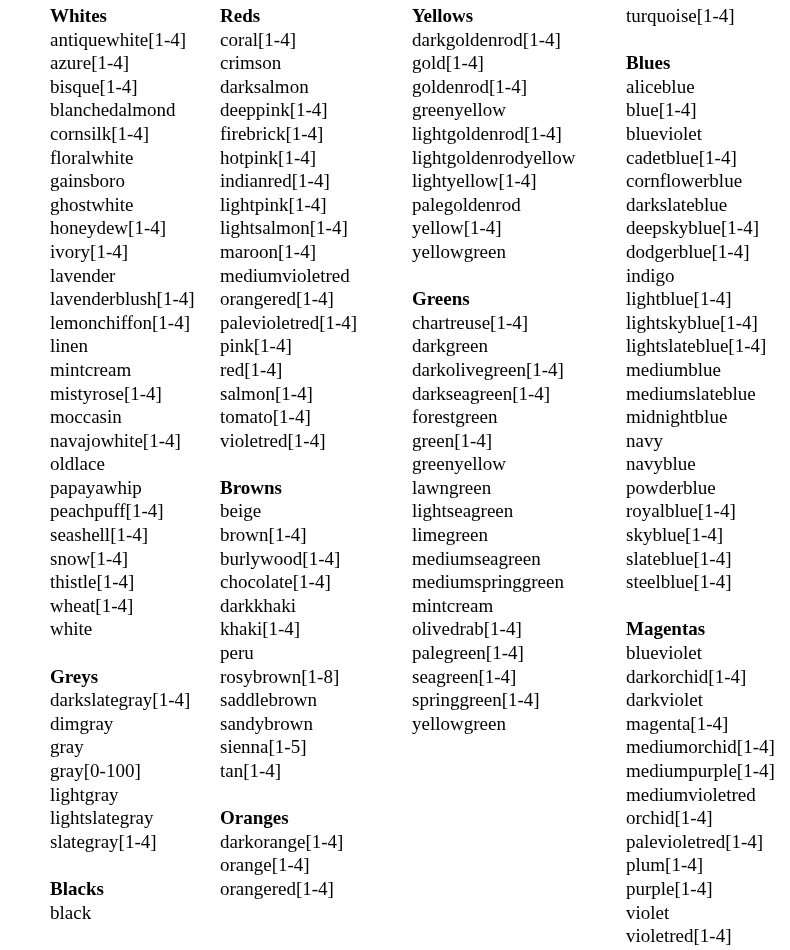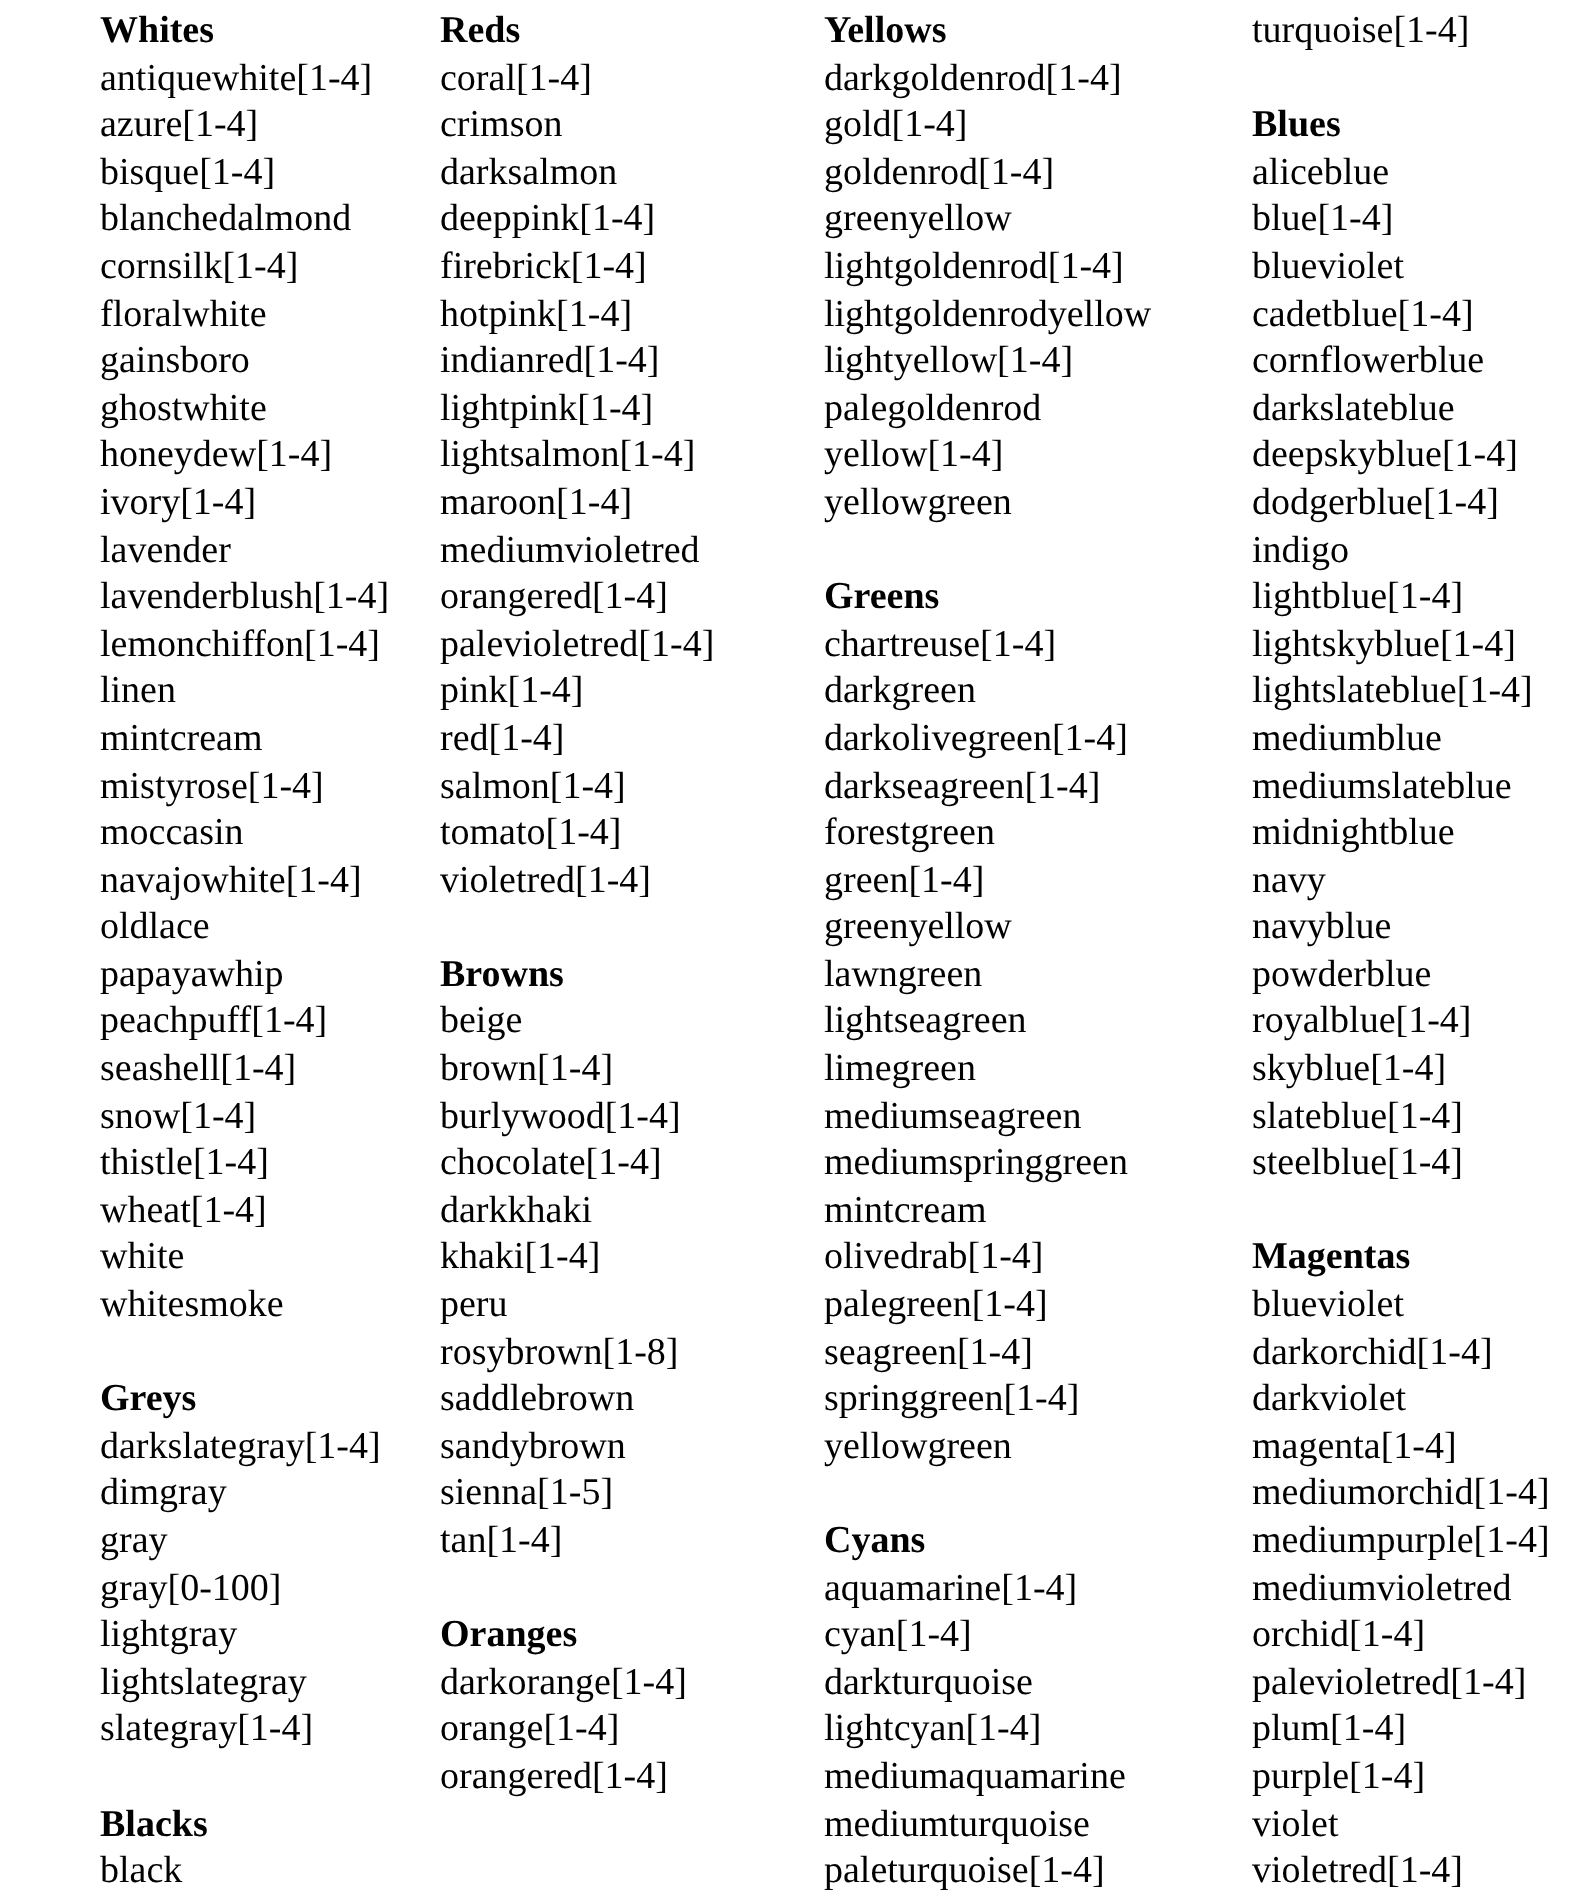--- a/index.html
+++ b/index.html
@@ -65,21 +65,20 @@
         <div class="item">moccasin</div>
         <div class="item">navajowhite[1-4]</div>
         <div class="item">oldlace</div>
         <div class="item">papayawhip</div>
         <div class="item">peachpuff[1-4]</div>
         <div class="item">seashell[1-4]</div>
         <div class="item">snow[1-4]</div>
         <div class="item">thistle[1-4]</div>
         <div class="item">wheat[1-4]</div>
         <div class="item">white</div>
-        <div class="item">whitesmoke</div>
       </section>
       <section class="section">
         <div class="header">Greys</div>
         <div class="item">darkslategray[1-4]</div>
         <div class="item">dimgray</div>
         <div class="item">gray</div>
         <div class="item">gray[0-100]</div>
         <div class="item">lightgray</div>
         <div class="item">lightslategray</div>
         <div class="item">slategray[1-4]</div>
@@ -160,30 +159,20 @@
         <div class="item">lightseagreen</div>
         <div class="item">limegreen</div>
         <div class="item">mediumseagreen</div>
         <div class="item">mediumspringgreen</div>
         <div class="item">mintcream</div>
         <div class="item">olivedrab[1-4]</div>
         <div class="item">palegreen[1-4]</div>
         <div class="item">seagreen[1-4]</div>
         <div class="item">springgreen[1-4]</div>
         <div class="item">yellowgreen</div>
-      </section>
-      <section class="section">
-        <div class="header">Cyans</div>
-        <div class="item">aquamarine[1-4]</div>
-        <div class="item">cyan[1-4]</div>
-        <div class="item">darkturquoise</div>
-        <div class="item">lightcyan[1-4]</div>
-        <div class="item">mediumaquamarine</div>
-        <div class="item">mediumturquoise</div>
-        <div class="item">paleturquoise[1-4]</div>
       </section>
     </div>
     <div class="col col-4">
       <section class="section">
         <div class="item">turquoise[1-4]</div>
       </section>
       <section class="section">
         <div class="header">Blues</div>
         <div class="item">aliceblue</div>
         <div class="item">blue[1-4]</div>

